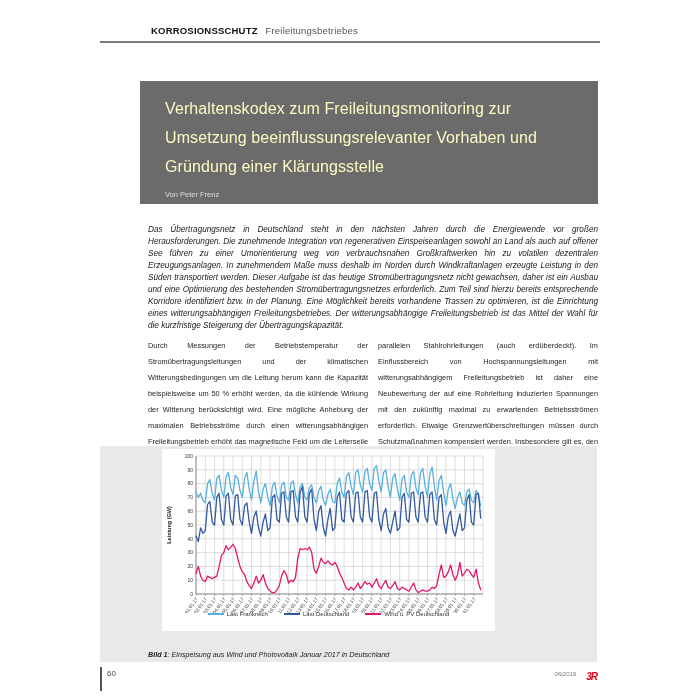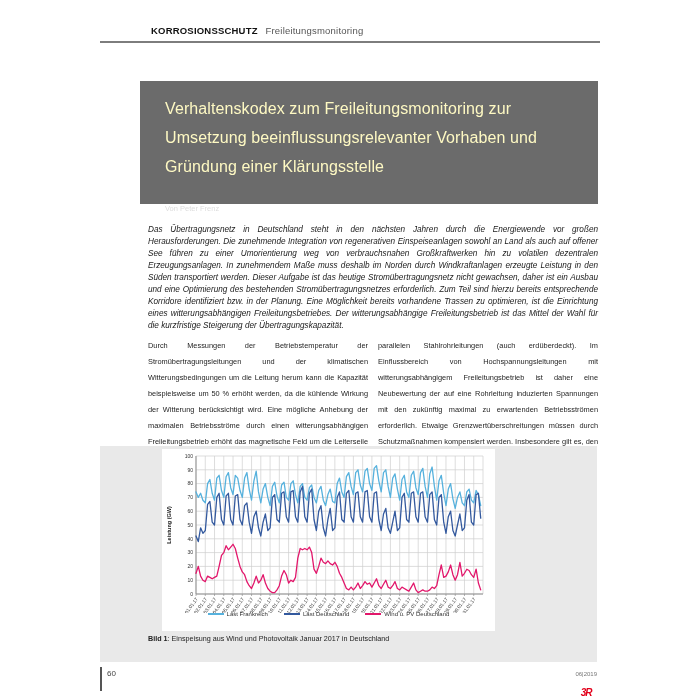--- a/index.html
+++ b/index.html
@@ -8,55 +8,55 @@
 
   
   .kicker{position:absolute;left:122px;top:25px;font-size:9.5px;letter-spacing:.2px;}
   .kicker .sec{font-weight:bold;color:#111;margin-left:29px;}
   .kicker .topic{color:#555;margin-left:5px;}
   .kicker-rule{position:absolute;left:100px;top:41px;width:500px;height:1.5px;background:#7d7d7d;}
 
   
   .title-block{position:absolute;left:140px;top:81px;width:458px;height:123px;background:#6b6b6b;box-sizing:border-box;padding:13px 14px 0 25px;}
   .title-block h1{margin:0;font-size:16px;line-height:29px;font-weight:normal;color:#fef9c3;letter-spacing:.1px;}
-  .byline{margin-top:23px;font-size:7.5px;color:#dddddd;}
+  .byline{margin-top:9px;font-size:7.5px;color:#dddddd;}
 
   
   .abstract{position:absolute;left:148px;top:216px;width:450px;font-size:8.2px;line-height:12px;
             font-style:italic;text-align:justify;color:#1a1a1a;}
 
   
   .columns{position:absolute;left:148px;top:331px;width:450px;display:flex;gap:10px;}
   .col{width:220px;font-size:7.4px;line-height:16px;text-align:justify;color:#1d1d1d;hyphens:auto;}
 
   
   .figure-block{position:absolute;left:100px;top:446px;width:497px;height:216px;background:#e9e9e9;}
   .chart-image{position:absolute;left:62px;top:3px;width:333px;height:182px;background:#ffffff;}
   .chart-svg{display:block;}
   .chart-legend{display:flex;justify-content:center;gap:16px;margin-top:-2px;font-size:6px;color:#333;}
   .lg-item{display:flex;align-items:center;gap:3px;}
   .lg-swatch{display:inline-block;width:16px;height:1.6px;}
-  .fig-caption{position:absolute;left:48px;top:188px;font-size:7.2px;color:#222;}
+  .fig-caption{position:absolute;left:48px;top:204px;font-size:7.2px;font-style:italic;color:#222;}
   .fig-caption .cap-label{font-weight:bold;}
 
   
   .footer-bar{position:absolute;left:100px;top:667px;width:1.5px;height:24px;background:#555;}
   .footer-page{position:absolute;left:107px;top:669px;font-size:8px;color:#444;}
-  .footer-right{position:absolute;right:103px;top:671px;display:flex;align-items:center;gap:10px;flex-direction:column;}
+  .footer-right{position:absolute;right:103px;top:671px;display:flex;align-items:flex-start;gap:10px;}
   .footer-issue{font-size:6px;color:#777;}
   .footer-logo{font-size:10px;font-weight:bold;font-style:italic;color:#e2001a;letter-spacing:-1px;}
 </style>
 </head>
 <body>
 
 <div class="page">
 
   <div class="kicker">
     <span class="sec">KORROSIONSSCHUTZ</span>
-    <span class="topic">Freileitungsmonitoring</span>
+    <span class="topic">Freileitungsbetriebes</span>
   </div>
   <div class="kicker-rule"></div>
 
   <div class="title-block">
     <h1>Verhaltenskodex zum Freileitungsmonitoring zur Umsetzung beeinflussungsrelevanter Vorhaben und Gründung einer Klärungsstelle</h1>
     <div class="byline">Von Peter Frenz</div>
   </div>
 
   <p class="abstract">Das Übertragungsnetz in Deutschland steht in den nächsten Jahren durch die Energiewende vor großen Herausforderungen. Die zunehmende Integration von regenerativen Einspeiseanlagen sowohl an Land als auch auf offener See führen zu einer Umorientierung weg von verbrauchsnahen Großkraftwerken hin zu volatilen dezentralen Erzeugungsanlagen. In zunehmendem Maße muss deshalb im Norden durch Windkraftanlagen erzeugte Leistung in den Süden transportiert werden. Dieser Aufgabe ist das heutige Stromübertragungsnetz nicht gewachsen, daher ist ein Ausbau und eine Optimierung des bestehenden Stromübertragungsnetzes erforderlich. Zum Teil sind hierzu bereits entsprechende Korridore identifiziert bzw. in der Planung. Eine Möglichkeit bereits vorhandene Trassen zu optimieren, ist die Einrichtung eines witterungsabhängigen Freileitungsbetriebes. Der witterungsabhängige Freileitungsbetrieb ist das Mittel der Wahl für die kurzfristige Steigerung der Übertragungskapazität.</p>
 

